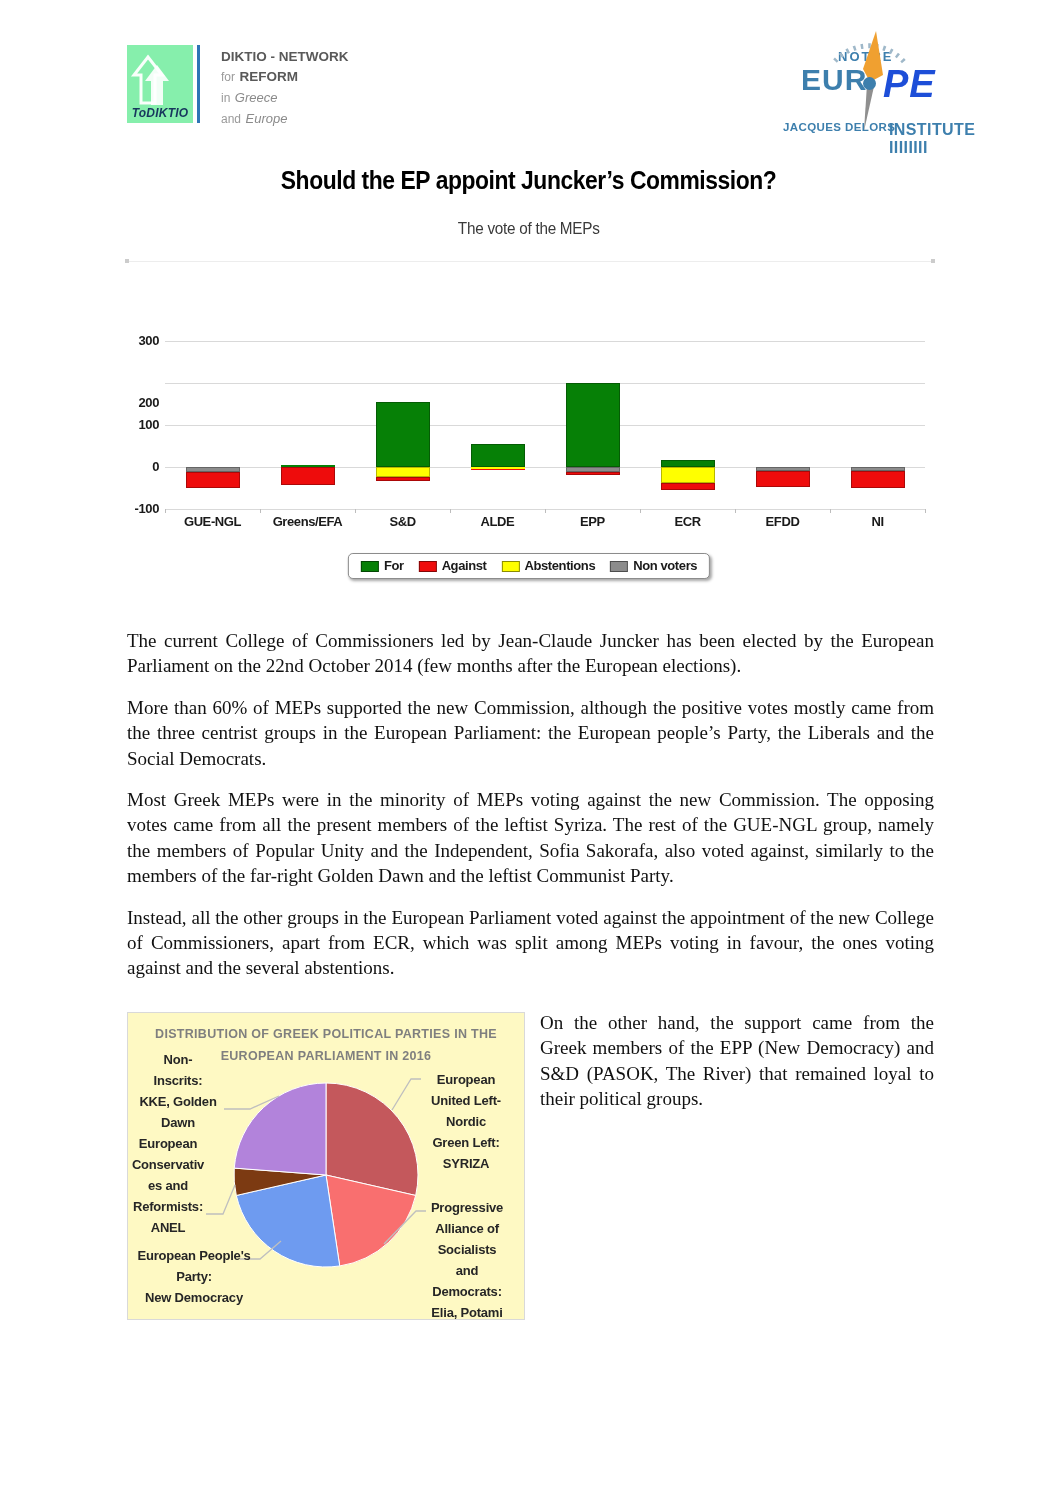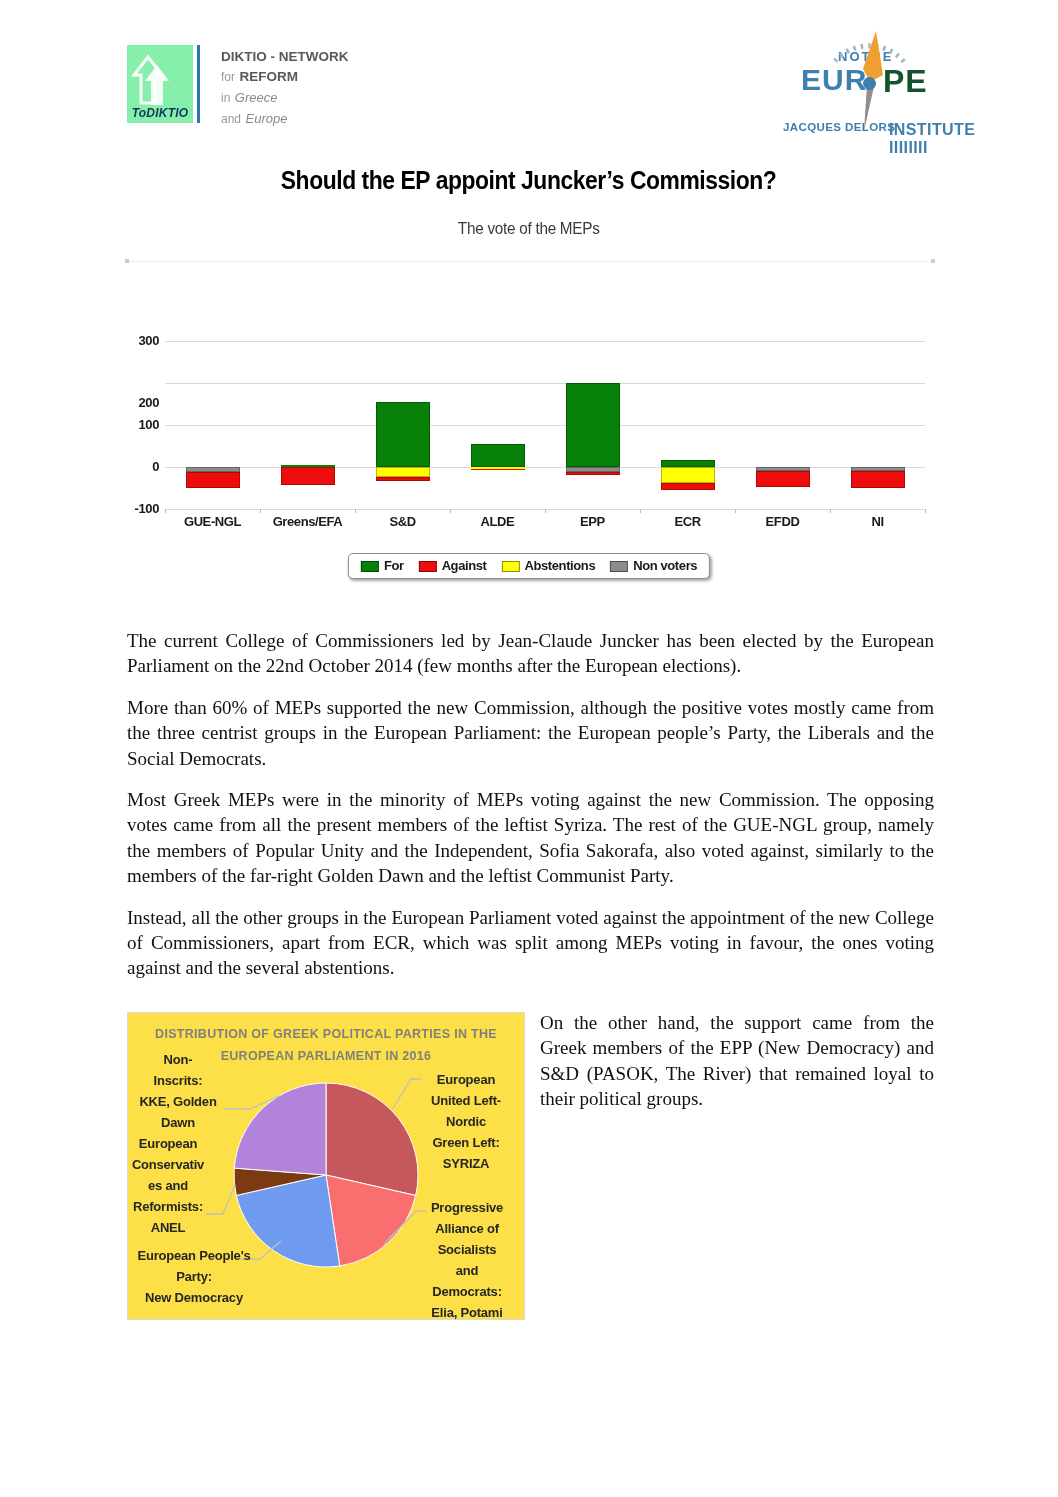--- a/index.html
+++ b/index.html
@@ -16,21 +16,21 @@
   .dk-text{padding-top:2px;font-family:"Liberation Sans",sans-serif;}
   .dk-text div{line-height:19px;white-space:nowrap;padding-left:13px;}
   .dk-l1{font-size:13.5px;font-weight:700;color:#595959;}
   .dk-bold{font-size:13.5px;font-weight:700;color:#595959;}
   .dk-light{font-size:12px;color:#9a9a9a;}
   .dk-word{font-size:13px;color:#8a8a8a;font-style:italic;}
 
   .ne{position:absolute;left:783px;top:33px;width:212px;height:110px;}
   .ne-notre{position:absolute;left:55px;top:16px;font-size:13px;font-weight:700;color:#3d7fad;letter-spacing:2px;}
   .ne-eur{position:absolute;left:18px;top:30px;font-size:30px;font-weight:700;color:#3d7fad;letter-spacing:1px;}
-  .ne-pe{position:absolute;left:100px;top:30px;font-size:32px;font-weight:700;color:#14532d;letter-spacing:1px;}
+  .ne-pe{position:absolute;left:100px;top:30px;font-size:38px;font-weight:700;color:#1d4ed8;letter-spacing:1px;font-style:italic;}
   .ne-dot{position:absolute;left:80px;top:44px;width:13px;height:13px;border-radius:50%;background:#3d7fad;z-index:3;}
   .ne-needle{position:absolute;left:50px;top:-6px;z-index:2;}
   .ne-jd{position:absolute;left:0px;top:88px;font-size:11.5px;font-weight:700;color:#3d7fad;letter-spacing:0.4px;text-align:right;}
   .ne-inst{position:absolute;left:106px;top:88px;font-size:16px;font-weight:700;color:#3d7fad;letter-spacing:0.4px;}
 
   
   .doc-title{position:absolute;left:0;top:165px;width:100%;text-align:center;}
   .doc-title span{display:inline-block;transform:scaleX(0.88);transform-origin:center;
        font:700 26px/30px "Liberation Sans",sans-serif;color:#000;letter-spacing:-0.5px;}
   .doc-subtitle{position:absolute;left:0;top:219px;width:100%;text-align:center;}
@@ -62,21 +62,21 @@
 
   
   .bodycopy{position:absolute;left:127px;top:628px;width:807px;}
   .bodycopy p{margin:0 0 16px 0;font:400 19px/25.4px "Liberation Serif",serif;color:#111;
               text-align:justify;}
   .side-text{position:absolute;left:540px;top:1010px;width:394px;
              font:400 19px/25.4px "Liberation Serif",serif;color:#111;text-align:justify;}
 
   
   #pie-box{position:absolute;left:127px;top:1012px;width:396px;height:306px;
-           border:1px solid #d9d9d9;background:#fde047;}
+           border:1px solid #d9d9d9;background:#fef9c3;}
   #pie-title{position:absolute;left:0;top:10px;width:100%;text-align:center;white-space:pre-line;
              font:700 12.5px/22px "Liberation Sans",sans-serif;color:#7f7f7f;letter-spacing:0.3px;}
   #pie-svg{position:absolute;left:0;top:0;}
   .pl{position:absolute;font:700 13px/21px "Liberation Sans",sans-serif;color:#262626;
       text-align:center;white-space:pre-line;letter-spacing:-0.2px;}
   #pl-ni{left:0;width:100px;top:36px;}
   #pl-gue{left:288px;width:100px;top:56px;}
   #pl-ecr{left:-6px;width:92px;top:120px;}
   #pl-epp{left:0;width:132px;top:232px;}
   #pl-sd{left:292px;width:94px;top:184px;}

